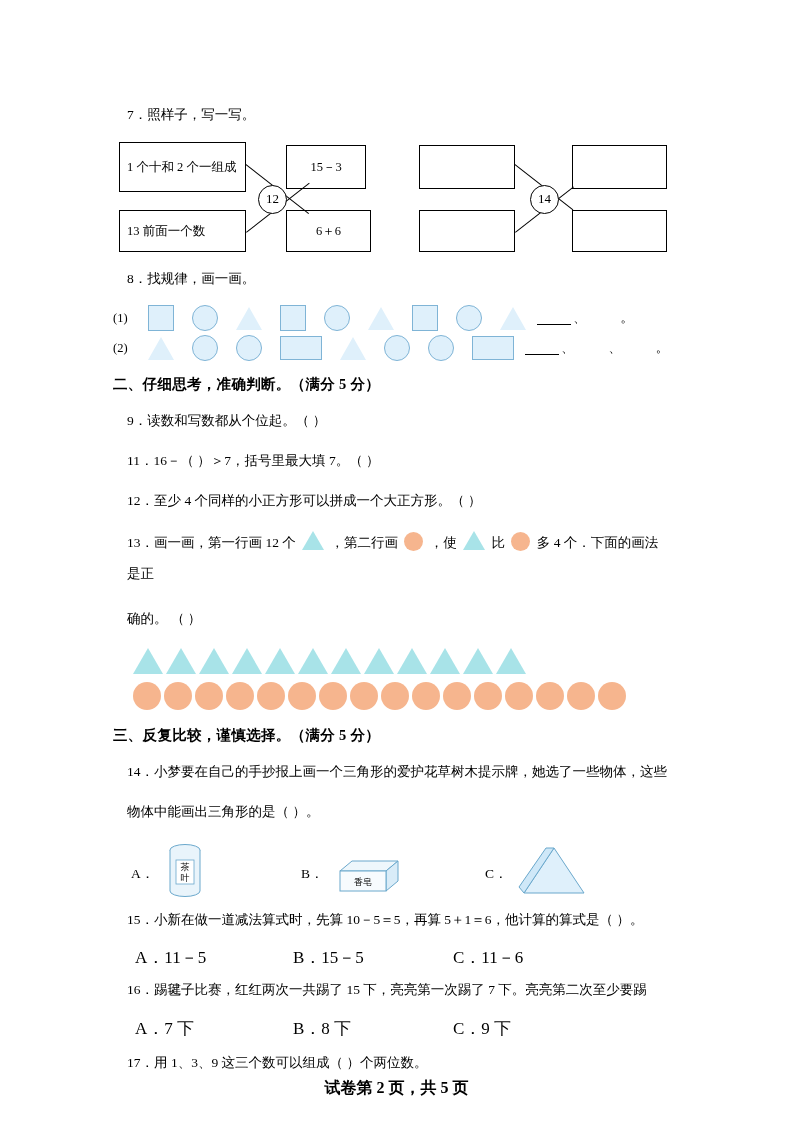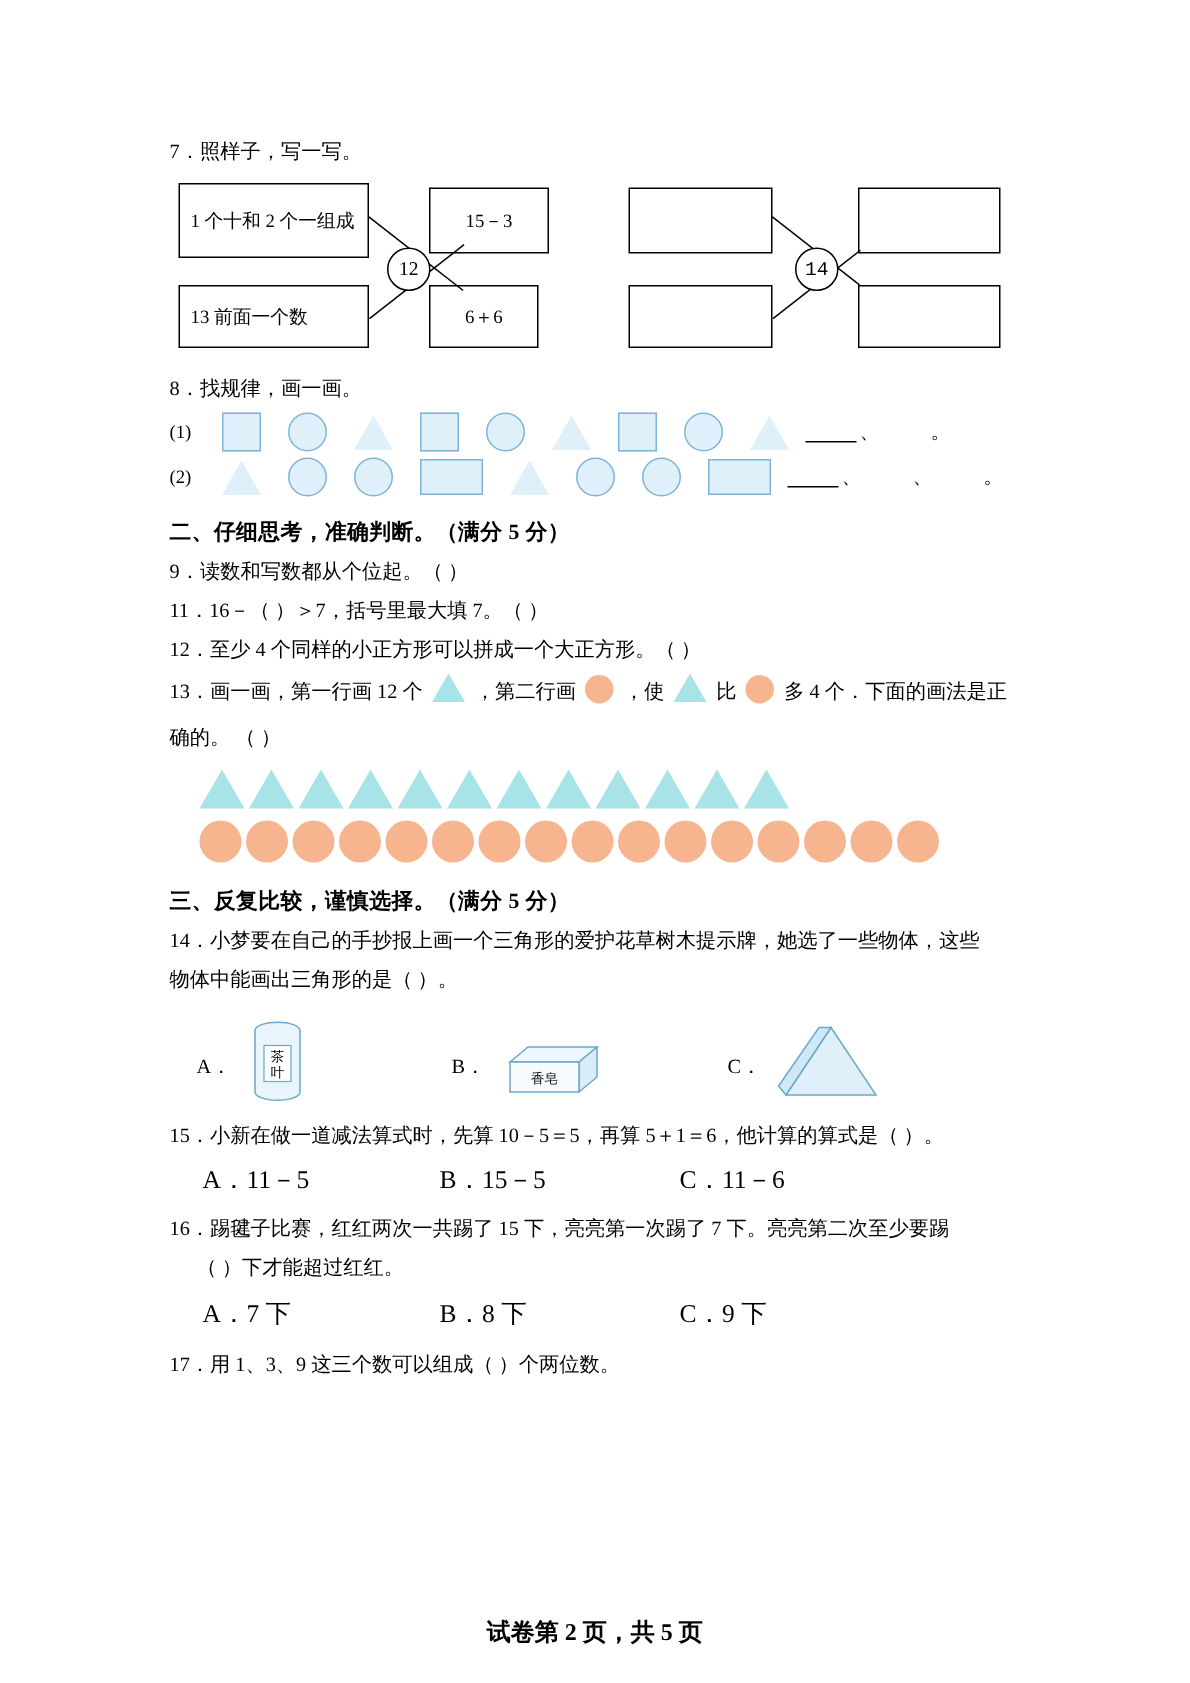--- a/index.html
+++ b/index.html
@@ -12,21 +12,21 @@
     overflow:hidden;
   }
   .page{
     position:absolute;
     left:113px; top:88px;
     width:568px;
   }
   .q-line{
     font-size:13.5px;
     line-height:1.9;
-    margin:0;
+    margin:14px;
   }
   .sec-head{
     font-weight:bold;
     font-size:14.5px;
     margin:14px 0 4px 0;
     letter-spacing:0.3px;
   }
   
   .q7wrap{margin:8px 0 4px 6px;}
   .q7group{
@@ -175,31 +175,31 @@
 <div class="page">
 
   <div class="q-line">7．照样子，写一写。</div>
 
   <div class="q7wrap">
     
     <div class="q7group" style="width:248px;height:118px;">
       <div class="cellbox" style="position:absolute;left:0;top:0;width:127px;height:50px;text-align:center;">1 个十和 2 个一组成</div>
       <div class="cellbox" style="position:absolute;left:0;top:68px;width:127px;height:42px;">13 前面一个数</div>
       <div class="cellbox" style="position:absolute;left:167px;top:3px;width:80px;height:44px;justify-content:center;">15－3</div>
-      <div class="cellbox" style="position:absolute;left:167px;top:68px;width:73px;height:42px;justify-content:center;">6＋6</div>
+      <div class="cellbox" style="position:absolute;left:167px;top:68px;width:85px;height:42px;justify-content:center;">6＋6</div>
       <div class="xline" style="left:127px;top:22px;width:80px;transform:rotate(38deg);"></div>
       <div class="xline" style="left:127px;top:90px;width:80px;transform:rotate(-38deg);"></div>
       <div class="circ" style="left:139px;top:43px;">12</div>
     </div>
 
     
     <div style="display:inline-block;width:44px;"></div>
 
     
-    <div class="q7group" style="width:248px;height:118px;font-family:Liberation Mono, monospace;">
+    <div class="q7group" style="width:248px;height:118px;">
       <div class="cellbox" style="position:absolute;left:0;top:3px;width:96px;height:44px;"></div>
       <div class="cellbox" style="position:absolute;left:0;top:68px;width:96px;height:42px;"></div>
       <div class="cellbox" style="position:absolute;left:153px;top:3px;width:95px;height:44px;"></div>
       <div class="cellbox" style="position:absolute;left:153px;top:68px;width:95px;height:42px;"></div>
       <div class="xline" style="left:96px;top:22px;width:74px;transform:rotate(38deg);"></div>
       <div class="xline" style="left:96px;top:90px;width:74px;transform:rotate(-38deg);"></div>
       <div class="circ" style="left:111px;top:43px;">14</div>
     </div>
   </div>
 
@@ -291,21 +291,20 @@
   </div>
 
   <div class="q-line" style="margin-top:6px;">15．小新在做一道减法算式时，先算 10－5＝5，再算 5＋1＝6，他计算的算式是（     ）。</div>
   <div class="choicesrow">
     <span style="width:158px;">A．11－5</span>
     <span style="width:160px;">B．15－5</span>
     <span>C．11－6</span>
   </div>
 
   <div class="q-line" style="margin-top:8px;">16．踢毽子比赛，红红两次一共踢了 15 下，亮亮第一次踢了 7 下。亮亮第二次至少要踢</div>
-  <div class="q-line" style="margin-left:18px;">（     ）下才能超过红红。</div>
   <div class="choicesrow">
     <span style="width:158px;">A．7 下</span>
     <span style="width:160px;">B．8 下</span>
     <span>C．9 下</span>
   </div>
 
   <div class="q-line" style="margin-top:10px;">17．用 1、3、9 这三个数可以组成（     ）个两位数。</div>
 
 </div>
 

